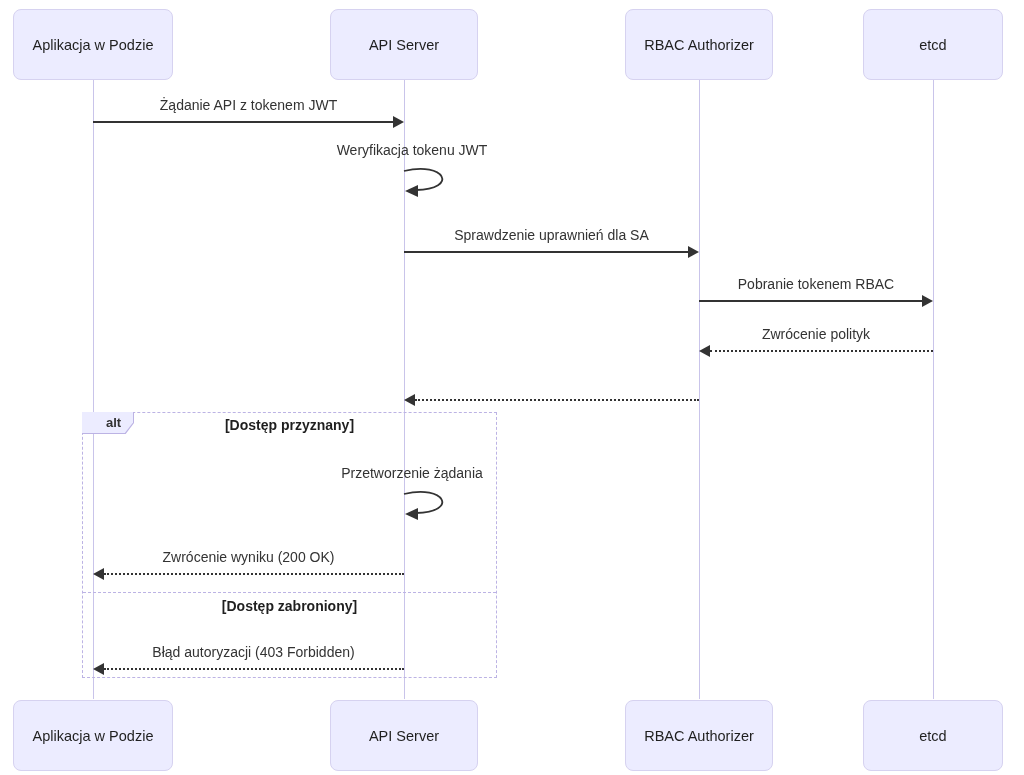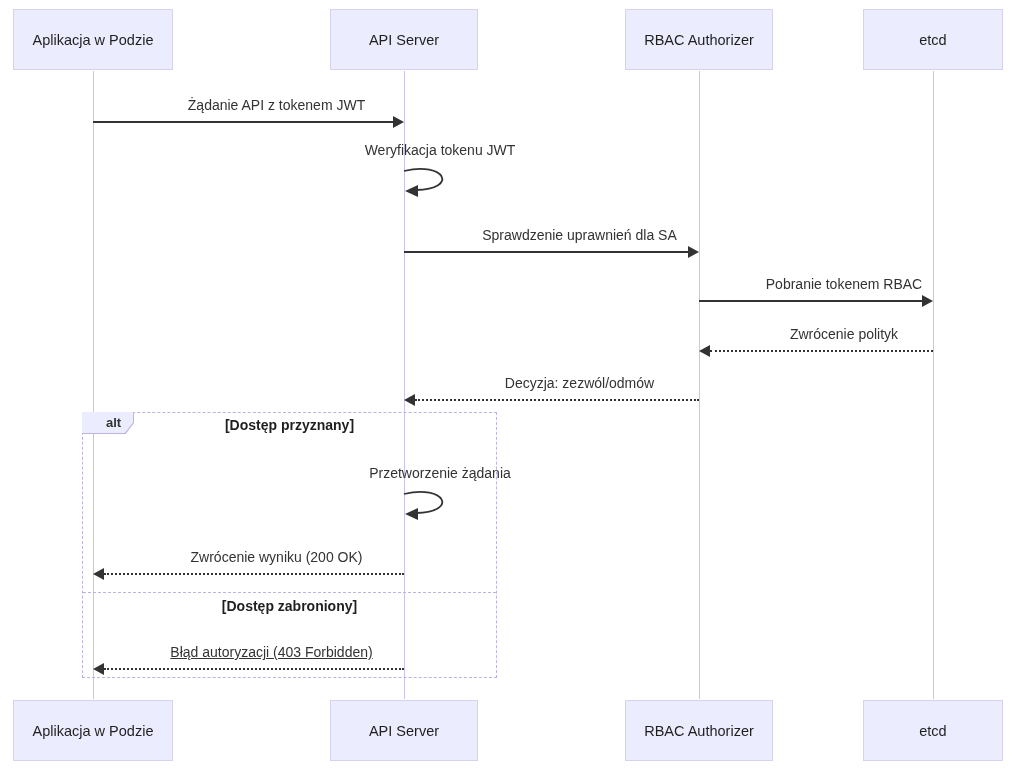--- a/index.html
+++ b/index.html
@@ -2,27 +2,27 @@
 <html><head>
 <meta charset="utf-8">
 <style>
   html,body{margin:0;padding:0;background:#ffffff;}
   .stage{
     position:relative;width:1024px;height:775px;background:#ffffff;
     font-family:"Liberation Sans","DejaVu Sans",sans-serif;color:#333333;overflow:hidden;
   }
   .lifeline{position:absolute;width:1px;background:#c9c4ea;top:71px;height:628px;}
   .actor{
-    position:absolute;height:61px;background:#ececff;border:1px solid #d6d2f0;border-radius:0;
+    position:absolute;height:71px;background:#ececff;border:1px solid #d6d2f0;border-radius:8px;
     display:flex;align-items:center;justify-content:center;font-size:14.5px;color:#1f1f1f;
     box-sizing:border-box;
   }
   .msg-label{
     position:absolute;height:18px;font-size:14px;color:#333333;text-align:center;
-    white-space:nowrap;line-height:18px;margin-left:28px;
+    white-space:nowrap;line-height:18px;
   }
   .line{position:absolute;height:0;border-top:2px solid #333333;}
   .line.dotted{border-top-style:dotted;}
   .head-r{position:absolute;width:0;height:0;border:6px solid transparent;border-right:0;border-left:11px solid #333333;}
   .head-l{position:absolute;width:0;height:0;border:6px solid transparent;border-left:0;border-right:11px solid #333333;}
   .selfloop{position:absolute;}
   .alt-frame{position:absolute;border:1px dashed #bcb3e4;box-sizing:border-box;}
   .alt-label-outer{
     position:absolute;left:-1px;top:-1px;width:52px;height:22px;background:#bcb3e4;
     clip-path:polygon(0 0,100% 0,100% 50%,84% 100%,0 100%);
@@ -89,21 +89,20 @@
   <div class="head-r" style="left:688px;top:246px;"></div>
 
   <div class="msg-label" style="left:699px;width:234px;top:275px;">Pobranie tokenem RBAC</div>
   <div class="line" style="left:699px;width:224px;top:300px;"></div>
   <div class="head-r" style="left:922px;top:295px;"></div>
 
   <div class="msg-label" style="left:699px;width:234px;top:325px;">Zwrócenie polityk</div>
   <div class="line dotted" style="left:710px;width:223px;top:350px;"></div>
   <div class="head-l" style="left:699px;top:345px;"></div>
 
-  <div class="msg-label" style="left:404px;width:295px;top:374px;">Decyzja: zezwól/odmów</div>
   <div class="line dotted" style="left:415px;width:284px;top:399px;"></div>
   <div class="head-l" style="left:404px;top:394px;"></div>
 
   <div class="alt-frame" style="left:82px;top:412px;width:415px;height:266px;">
     <div class="alt-label-outer">
       <div class="alt-label-inner">alt</div>
     </div>
     <div class="alt-cond" style="top:4px;">[Dostęp przyznany]</div>
     <div class="alt-divider" style="top:179px;"></div>
     <div class="alt-cond" style="top:185px;">[Dostęp zabroniony]</div>
@@ -112,17 +111,17 @@
   <div class="msg-label" style="left:312px;width:200px;top:464px;">Przetworzenie żądania</div>
   <svg class="selfloop" style="left:403px;top:488px;" width="54" height="32" viewBox="0 0 54 32">
     <path d="M1,6 C42,-4 56,24 13,25" fill="none" stroke="#333333" stroke-width="1.8"></path>
     <polygon points="2,26 15,20 15,32" fill="#333333"></polygon>
   </svg>
 
   <div class="msg-label" style="left:93px;width:311px;top:548px;">Zwrócenie wyniku (200 OK)</div>
   <div class="line dotted" style="left:104px;width:300px;top:573px;"></div>
   <div class="head-l" style="left:93px;top:568px;"></div>
 
-  <div class="msg-label" style="left:88px;width:311px;top:643px;text-decoration:underline;">Błąd autoryzacji (403 Forbidden)</div>
+  <div class="msg-label" style="left:98px;width:311px;top:643px;">Błąd autoryzacji (403 Forbidden)</div>
   <div class="line dotted" style="left:104px;width:300px;top:668px;"></div>
   <div class="head-l" style="left:93px;top:663px;"></div>
 
 </div>
 
 </body></html>

